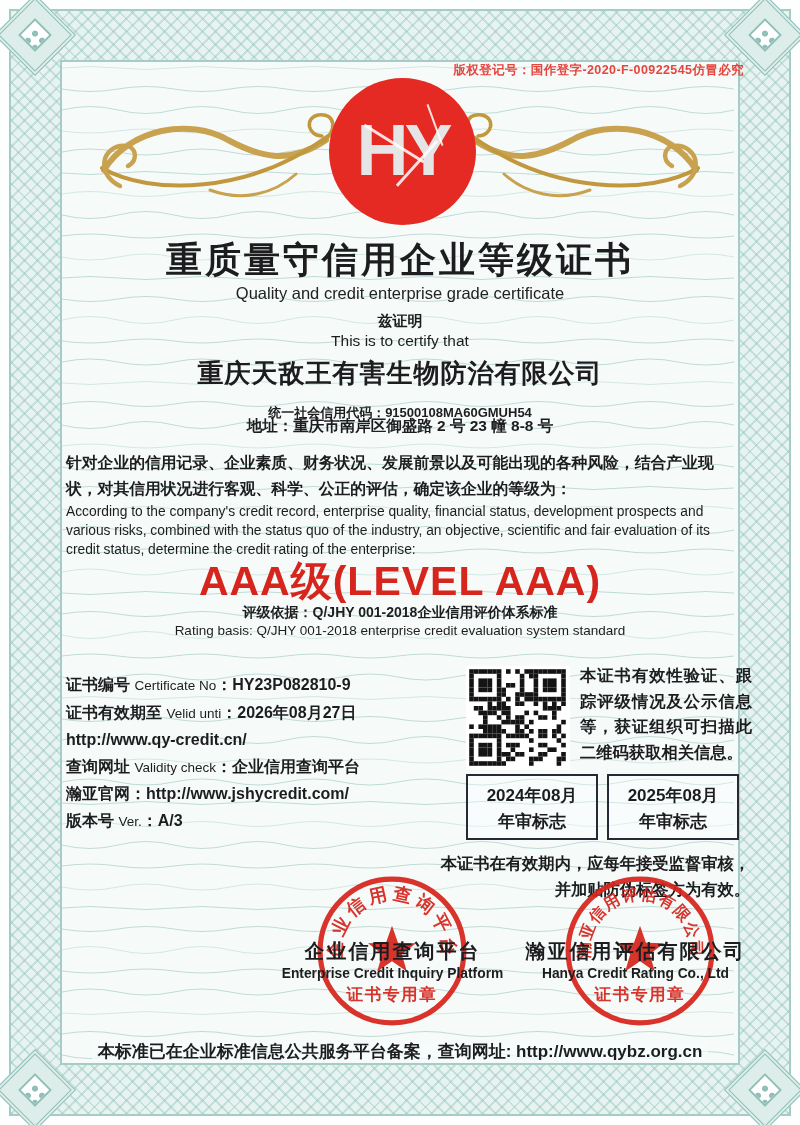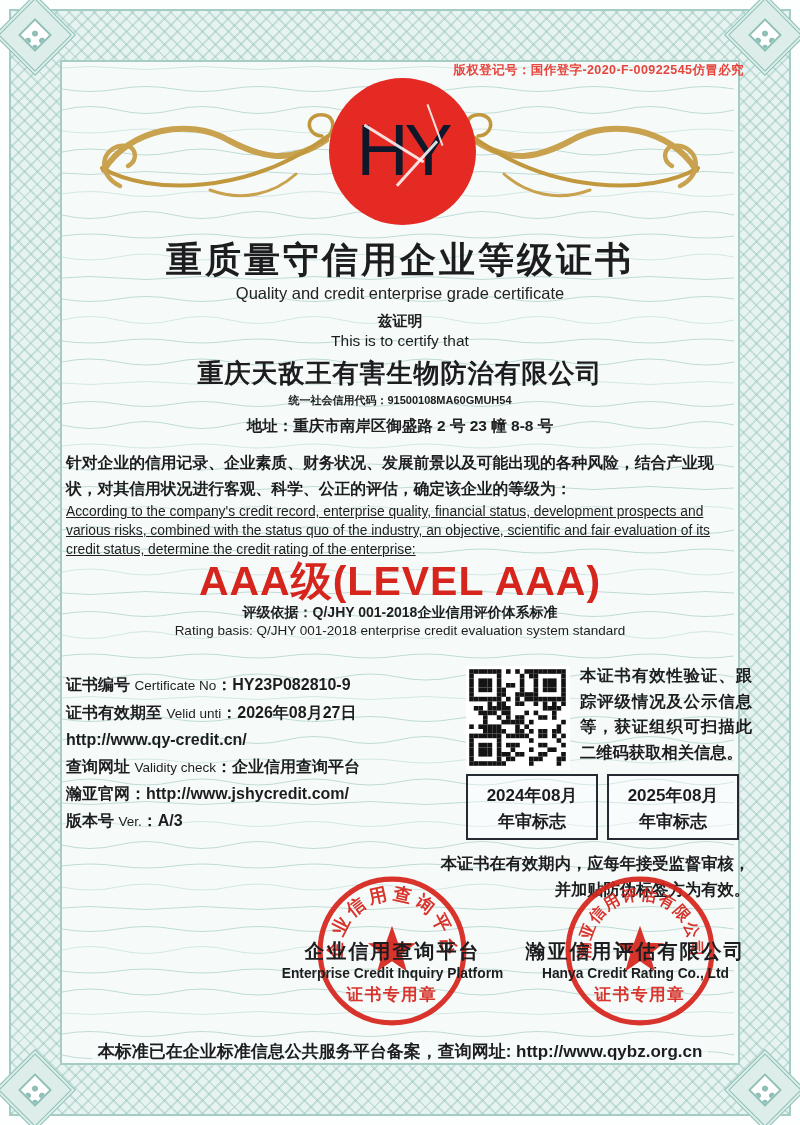--- a/index.html
+++ b/index.html
@@ -38,38 +38,38 @@
        radial-gradient(circle at 16px 9px, var(--teal-dark) 2.6px, transparent 3.4px),
        radial-gradient(circle at 9px 16px, var(--teal-dark) 2.6px, transparent 3.4px),
        radial-gradient(circle at 16px 16px,var(--teal-dark) 2.6px, transparent 3.4px);}
   .guilloche{position:absolute;left:62px;top:62px;pointer-events:none;}
   
   .abs{position:absolute;}
   .center{left:0;width:800px;text-align:center;}
   .copyright{top:62px;right:56px;color:#e6453e;font-size:12.5px;letter-spacing:.4px;font-weight:600;}
   .logo{left:329px;top:78px;width:147px;height:147px;border-radius:50%;background:var(--logo-red);
         display:flex;align-items:center;justify-content:center;overflow:hidden;}
-  .logo-text{color:#0f172a;font-size:72px;font-weight:400;letter-spacing:-4px;line-height:1;
+  .logo-text{color:#e5e5e5;font-size:72px;font-weight:700;letter-spacing:-4px;line-height:1;
         transform:translateY(-2px);}
   .shard{position:absolute;background:#ffffff;opacity:.85;}
   .sh1{width:70px;height:3px;transform:rotate(32deg);left:30px;top:64px;}
   .sh2{width:60px;height:3px;transform:rotate(-48deg);left:58px;top:84px;}
   .sh3{width:44px;height:2px;transform:rotate(70deg);left:84px;top:46px;}
   .flourish{top:106px;width:248px;height:98px;}
   .fl-left{left:90px;} .fl-right{left:462px;transform:scaleX(-1);}
   .title-cn{top:236px;font-size:36px;font-weight:700;letter-spacing:3px;}
   .title-en{top:284px;font-size:16.5px;color:#222;}
   .certify-cn{top:312px;font-size:15px;font-weight:600;}
   .certify-en{top:332px;font-size:15.5px;}
   .company{top:356px;font-size:26px;font-weight:700;letter-spacing:1px;}
-  .code-line{top:393px;font-size:11px;font-weight:600;}
+  .code-line{top:404px;font-size:13px;font-weight:600;}
   .addr-line{top:416px;font-size:15.5px;font-weight:600;}
   .para{left:66px;width:668px;}
   .para-cn{top:450px;font-size:15.8px;line-height:25.5px;font-weight:600;text-align:left;}
-  .para-en{top:503px;font-size:13.8px;line-height:18.8px;text-align:left;text-decoration:underline;}
+  .para-en{top:503px;font-size:13.8px;line-height:18.8px;text-align:left;}
   .level{top:554px;font-size:41px;font-weight:800;color:var(--red);letter-spacing:1px;}
   .basis-cn{top:604px;font-size:14px;font-weight:600;}
   .basis-en{top:623px;font-size:13.5px;}
   .details{left:66px;top:672px;width:400px;font-size:16px;}
   .drow{line-height:26.6px;white-space:nowrap;}
   .dlab{font-weight:700;} .dlab-en{font-size:13.5px;} .dval{font-weight:600;}
   .qr-box{left:466px;top:666px;width:104px;height:104px;background:#ffffff;padding:0;}
   .qr-note{left:580px;top:663px;width:172px;font-size:16.3px;line-height:25.6px;font-weight:600;text-align:justify;}
   .badge{top:774px;width:132px;height:66px;border:2.5px solid #262a33;background:rgba(255,255,255,.35);
          box-sizing:border-box;text-align:center;font-weight:700;}

